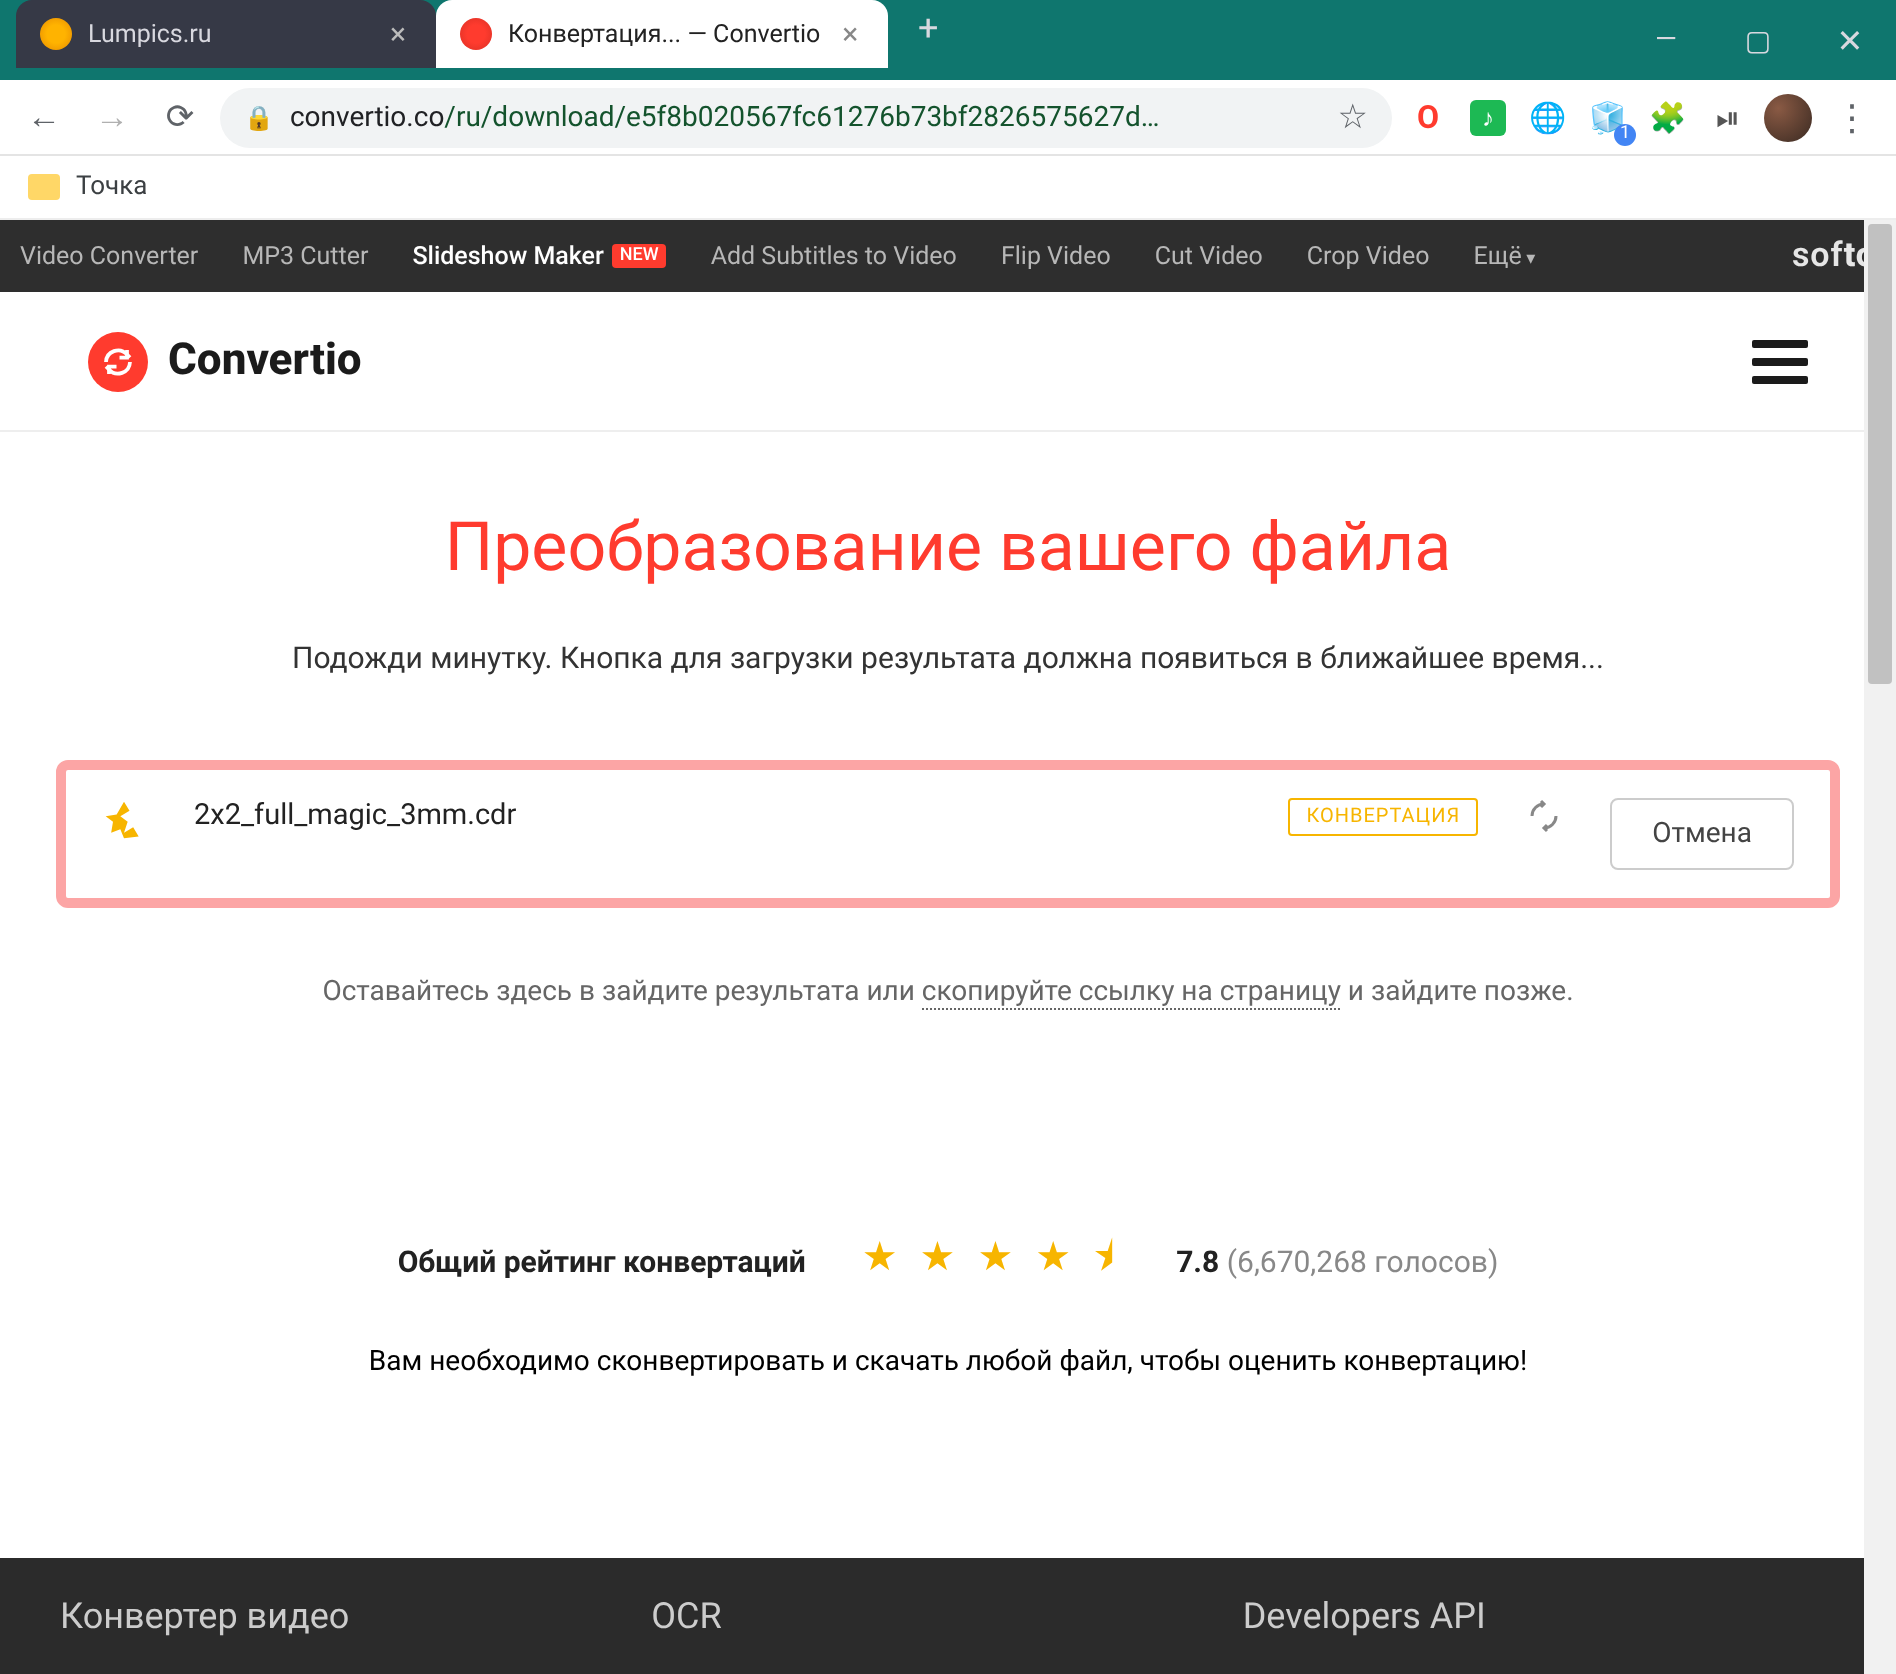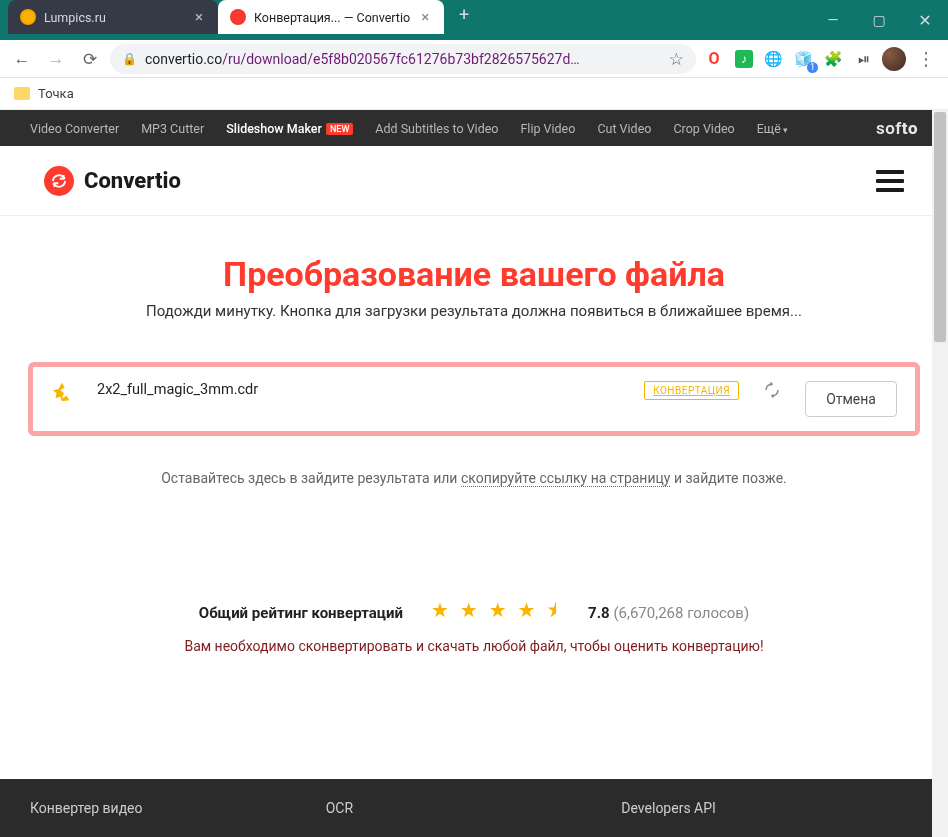--- a/index.html
+++ b/index.html
@@ -21,77 +21,77 @@
 .winctrl div { width: 46px; height: 40px; display: flex; align-items: center; justify-content: center; color: #d8d8df; font-size: 14px; }
 .winctrl .x { font-size: 16px; }
 
 .addrrow { height: 38px; background: #fff; display: flex; align-items: center; padding: 0 8px; gap: 6px; border-bottom: 1px solid #e4e4e4; }
 .navbtn { width: 28px; height: 28px; display: flex; align-items: center; justify-content: center; color: #5f6368; font-size: 17px; border-radius: 50%; }
 .navbtn.dis { color: #b0b0b0; }
 .addrbar { flex: 1; height: 30px; background: #f1f3f4; border-radius: 15px; display: flex; align-items: center; padding: 0 12px; font-size: 14px; color: #5f6368; gap: 8px; }
 .addrbar .lock { font-size: 12px; }
 .addrbar .url { flex: 1; white-space: nowrap; overflow: hidden; text-overflow: ellipsis; color: #202124; }
 .addrbar .host { color: #202124; }
-.addrbar .path { color: #701a75; text-align: right; }
+.addrbar .path { color: #14532d; text-align: right; }
 .addrbar .star { font-size: 17px; color: #5f6368; }
 .exticon { width: 24px; height: 24px; display: flex; align-items: center; justify-content: center; font-size: 15px; }
 .ext-o { color:#ff3b2e; font-weight:bold; font-size:16px; }
 .ext-mus { background:#1db954; color:#fff; border-radius:3px; font-size:12px; width:18px; height:18px; line-height:18px; text-align:center; }
 .ext-globe { color:#4285f4; }
 .ext-box { color:#555; position:relative; }
 .ext-box::after { content:"1"; position:absolute; bottom:-2px; right:-2px; background:#4285f4; color:#fff; font-size:9px; width:11px; height:11px; border-radius:50%; line-height:11px; text-align:center; }
 .ext-puzzle { color:#555; }
 .ext-eq { color:#555; }
 .avatar { width: 24px; height: 24px; border-radius: 50%; background: radial-gradient(circle at 30% 30%, #8a5a44, #3a2a22); }
 .menu3 { width: 28px; height: 28px; display: flex; align-items: center; justify-content: center; color: #5f6368; font-size: 18px; }
 
 .bookbar { height: 32px; background: #fff; display: flex; align-items: center; padding: 0 14px; gap: 8px; font-size: 13px; color: #3c4043; border-bottom: 1px solid #ededed; }
 .bookbar .folder { width: 16px; height: 13px; background: #ffd767; border-radius: 2px; }
 
 
 .page { height: calc(837px - 40px - 38px - 32px); overflow: hidden; position: relative; }
-.topnav { height: 36px; background: #2e2e2e; display: flex; align-items: center; padding: 0 30px; gap: 22px; font-size: 12.5px; color: #b7b7b7; }
+.topnav { height: 36px; background: #2e2e2e; display: flex; align-items: center; padding: 0 10px; gap: 22px; font-size: 12.5px; color: #b7b7b7; }
 .topnav .item { white-space: nowrap; }
 .topnav .white { color: #fff; font-weight: 500; }
 .topnav .badge { background: #ff3b2e; color: #fff; font-size: 9px; padding: 1px 4px; border-radius: 2px; margin-left: 4px; vertical-align: middle; }
 .topnav .more::after { content: " ▾"; font-size: 9px; }
 .topnav .brand { margin-left: auto; color: #e6e6e6; font-weight: 600; font-size: 17px; letter-spacing: 0.5px; }
 .topnav .brand .bold { font-weight: 800; }
 
 .header { height: 70px; display: flex; align-items: center; padding: 0 44px; border-bottom: 1px solid #eee; }
 .logo { display: flex; align-items: center; gap: 10px; }
 .logo-icon { width: 30px; height: 30px; border-radius: 50%; background: #ff3b2e; position: relative; display:flex; align-items:center; justify-content:center; }
 .logo-icon svg { width: 18px; height: 18px; }
 .logo-text { font-size: 22px; font-weight: 800; color: #1b1b1b; }
 .hamburger { margin-left: auto; width: 28px; height: 22px; display: flex; flex-direction: column; justify-content: space-between; cursor: pointer; }
 .hamburger span { height: 4px; background: #1b1b1b; border-radius: 1px; }
 
 .main { padding: 38px 28px 20px; }
-.h1 { text-align: center; font-size: 34px; font-weight: 700; color: #ff3b2e; margin-bottom: 8px; }
+.h1 { text-align: center; font-size: 34px; font-weight: 400; color: #ff3b2e; margin-bottom: 26px; }
 .sub { text-align: center; font-size: 15px; color: #333; margin-bottom: 42px; }
 
 .filebox { border: 5px solid #fca5a5; border-radius: 6px; padding: 14px 18px; display: flex; align-items: flex-start; gap: 24px; background: #fff; }
 .file-icon { width: 22px; height: 22px; color: #f7b500; display:flex; align-items:center; justify-content:center; }
 .filename { flex: 1; font-size: 14.5px; color: #222; }
-.statusbadge { border: 1px solid #f7b500; color: #f7b500; font-size: 10px; padding: 3px 8px; border-radius: 2px; letter-spacing: 0.5px; text-decoration: underline; }
+.statusbadge { border: 1px solid #f7b500; color: #f7b500; font-size: 10px; padding: 3px 8px; border-radius: 2px; letter-spacing: 0.5px; }
 .spinner { width: 18px; height: 18px; color: #888; display:flex; align-items:center; justify-content:center; }
 .cancelbtn { border: 1px solid #ccc; background: #fff; color: #444; font-size: 14px; padding: 9px 20px; border-radius: 4px; cursor: pointer; }
 
 .wait { text-align: center; font-size: 14px; color: #666; margin-top: 34px; }
 .wait .link { color: #666; border-bottom: 1px dotted #666; }
 
 .ratingwrap { margin-top: 110px; text-align: center; }
 .ratingrow { display: flex; justify-content: center; align-items: center; gap: 28px; font-size: 15px; }
 .ratinglabel { font-weight: 700; color: #222; }
 .stars { color: #f7b500; font-size: 20px; letter-spacing: 3px; }
 .score { font-weight: 700; color: #222; }
 .votes { color: #888; }
-.ratemsg { margin-top: 8px; font-size: 14px; color: #7f1d1d; }
-
-.footer { position: absolute; bottom: 0; left: 0; right: 1px; height: 58px; background: #2b2b2b; display: flex; align-items: center; padding: 0 30px; font-size: 14px; color: #ccc; }
+.ratemsg { margin-top: 25px; font-size: 14px; color: #000000; }
+
+.footer { position: absolute; bottom: 0; left: 0; right: 1px; height: 58px; background: #2b2b2b; display: flex; align-items: center; padding: 0 30px; font-size: 18px; color: #ccc; }
 .footer .col { flex: 1; }
 
 .scrollbar { position: absolute; right: 0; top: 0; bottom: 0; width: 16px; background: #f1f1f1; }
 .scrollthumb { position: absolute; right: 2px; top: 2px; width: 12px; height: 230px; background: #c1c1c1; border-radius: 2px; }
 </style>
 </head>
 <body>
 
 <div class="titlebar">
   <div class="tab inactive">

